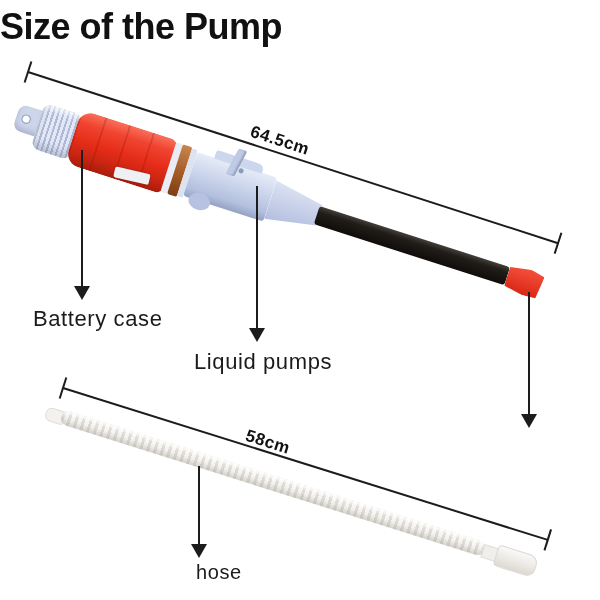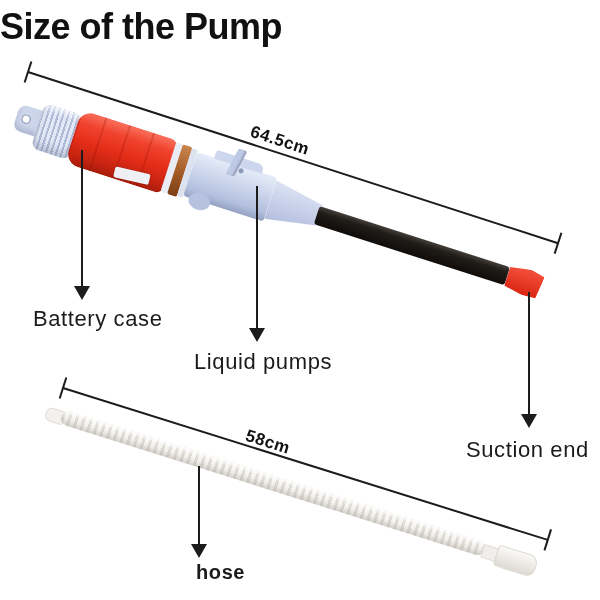--- a/index.html
+++ b/index.html
@@ -74,21 +74,21 @@
     border-top:14px solid var(--line-color,#1c1c1c);}
   #arr-battery{left:82px;top:150px;} #arr-battery .shaft{height:136px;}
   #arr-liquid{left:257px;top:186px;} #arr-liquid .shaft{height:142px;}
   #arr-suction{left:529px;top:292px;} #arr-suction .shaft{height:122px;}
   #arr-hose{left:199px;top:466px;} #arr-hose .shaft{height:78px;}
   
   .part-label{position:absolute;font-size:22px;letter-spacing:.6px;color:#1b1b1b;white-space:nowrap;}
   #lbl-battery{left:27px;top:306px;margin-left:6px;}
   #lbl-liquid{left:186px;top:349px;margin-left:8px;}
   #lbl-suction{left:466px;top:437px;}
-  #lbl-hose{left:196px;top:561px;font-size:20px;font-weight:bold;}
+  #lbl-hose{left:196px;top:561px;font-size:20px;}
 </style>
 </head>
 <body>
 
 <div class="stage">
 
   <h1 class="title">Size of the Pump</h1>
 
   <div class="dim dim-top"></div>
   <div class="dim-label dim-label-top">64.5cm</div>
@@ -123,21 +123,20 @@
     <span class="shaft"></span>
     <span class="head"></span>
   </div>
   <div class="v-arrow" id="arr-suction">
     <span class="shaft"></span>
     <span class="head"></span>
   </div>
 
   <div class="part-label" id="lbl-battery">Battery case</div>
   <div class="part-label" id="lbl-liquid">Liquid pumps</div>
-  <div class="part-label" id="lbl-suction">Suction end</div>
 
   <div class="dim dim-bottom"></div>
   <div class="dim-label dim-label-bottom">58cm</div>
 
   <div class="hose">
     <span class="hose-cap-left"></span>
     <span class="hose-corrugated"></span>
     <span class="hose-neck"></span>
     <span class="hose-fitting"></span>
   </div>

